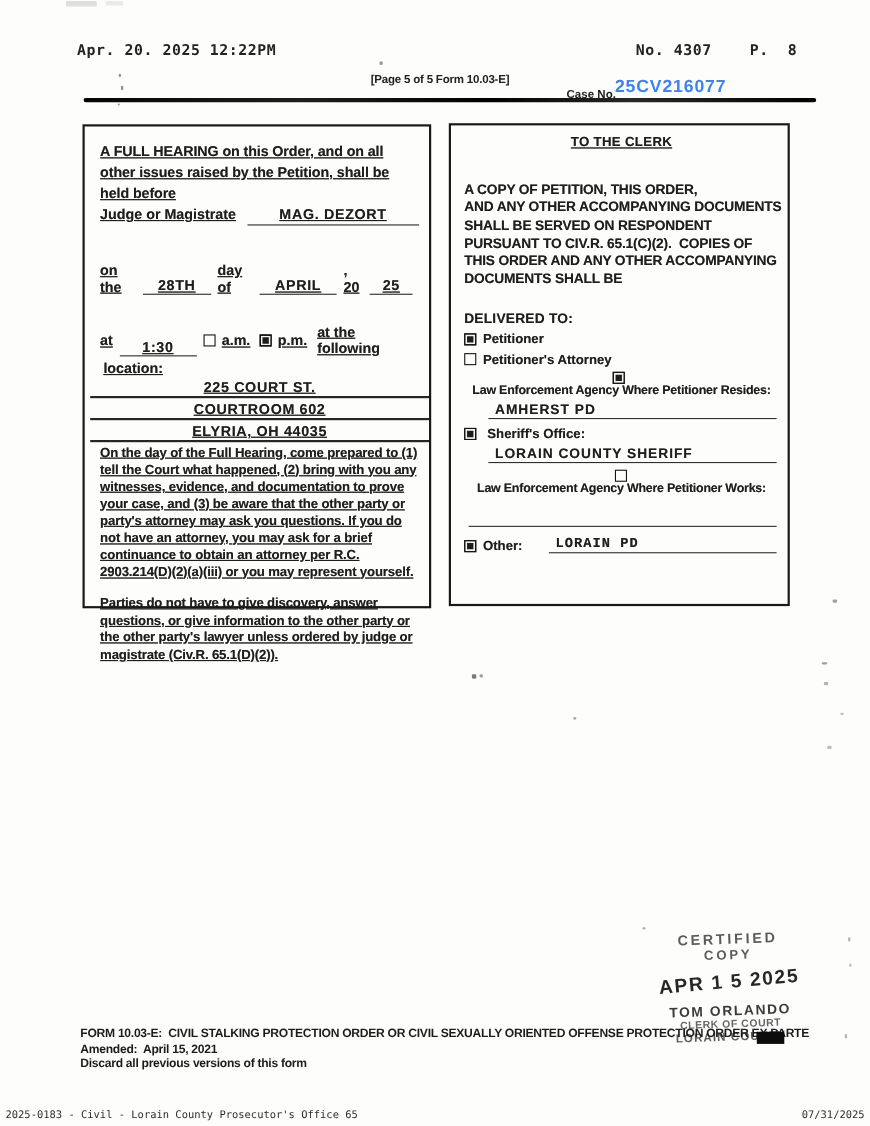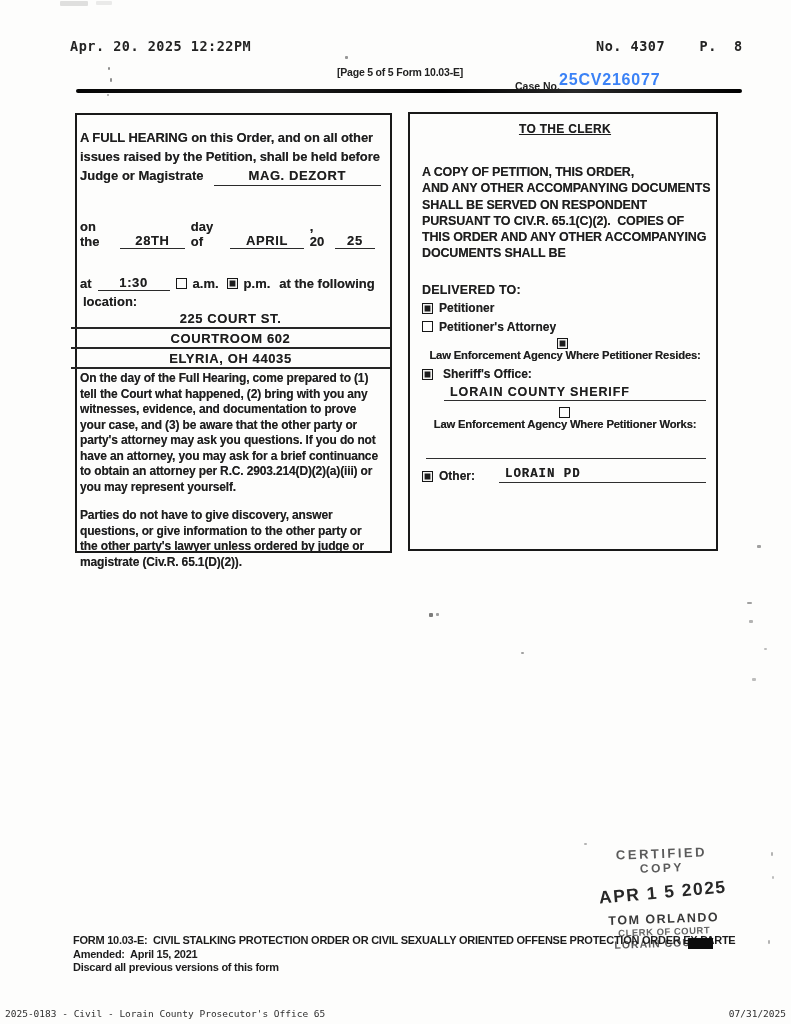--- a/index.html
+++ b/index.html
@@ -8,41 +8,41 @@
     position:relative; width:791px; height:1024px; margin:0 auto;
     background:#fdfdfc; color:#1e1e1e; overflow:hidden;
   }
   
   .fax-line {
     position:absolute; top:38px; left:0; width:100%;
     font-family:"DejaVu Sans Mono", monospace; font-size:13.5px; font-weight:600;
     color:#232323; letter-spacing:0.5px;
   }
   .fax-datetime { position:absolute; left:70px; top:0; }
-  .fax-right { position:absolute; left:596px; top:0; white-space:pre; }
+  .fax-right { position:absolute; left:578px; top:0; white-space:pre; }
   .page-label {
     position:absolute; top:66px; left:330px; width:140px; text-align:center;
     font-size:10.5px; font-weight:700; color:#222; letter-spacing:-0.2px;
   }
   .case-no-label {
     position:absolute; top:80px; left:515px; font-size:10.5px; font-weight:700; color:#1f1f1f;
   }
   .case-no-value {
     position:absolute; top:71px; left:559px; font-size:16px; font-weight:600;
     letter-spacing:0.8px; color:#3b82f6;
   }
   .top-rule {
     position:absolute; top:89px; left:76px; width:666px; height:4px;
     background:linear-gradient(90deg,#050505 0%,#1d1d1d 30%,#000 55%,#282828 75%,#000 100%);
     border-radius:2px;
   }
   
   .box { position:absolute; border:2.5px solid #191919; background:#fdfdfc; }
   .box * { text-shadow:0 0 0.5px rgba(20,20,20,0.55); }
-  .left-box { top:113px; left:75px; width:317px; height:440px; padding:13px 9px 0 3px; }
+  .left-box { top:113px; left:75px; width:317px; height:440px; padding:13px 9px 0 14px;text-decoration:underline; }
   .right-box { top:112px; left:408px; width:310px; height:439px; padding:8px 8px 0 12px; }
 
   .intro { font-size:13px; line-height:19px; font-weight:600; letter-spacing:-0.1px; }
   .judge-row { display:flex; font-size:13px; font-weight:600; line-height:19px; }
   .judge-row .lbl { white-space:nowrap; margin-right:10px; }
   .field {
     border-bottom:1.8px solid #2a2a2a; text-align:center;
     font-weight:600; letter-spacing:0.6px;
   }
   .grow { flex:1; }
@@ -172,20 +172,21 @@
       <span>Petitioner</span>
     </div>
     <div class="chk-row">
       <span class="cb"></span>
       <span>Petitioner's Attorney</span>
     </div>
     <div class="chk-row small">
       <span class="cb checked"></span>
       <span>Law Enforcement Agency Where Petitioner Resides:</span>
     </div>
+    <div class="field-value">AMHERST PD</div>
     <div class="chk-row" style="margin-top:6px;">
       <span class="cb checked"></span>
       <span style="margin-left:4px;">Sheriff's Office:</span>
     </div>
     <div class="field-value">LORAIN COUNTY SHERIFF</div>
     <div class="chk-row small" style="margin-top:6px;text-align:right;">
       <span class="cb" style="margin-right:2px;"></span>
       <span>Law Enforcement Agency Where Petitioner Works:</span>
     </div>
     <div class="blank-field"></div>

